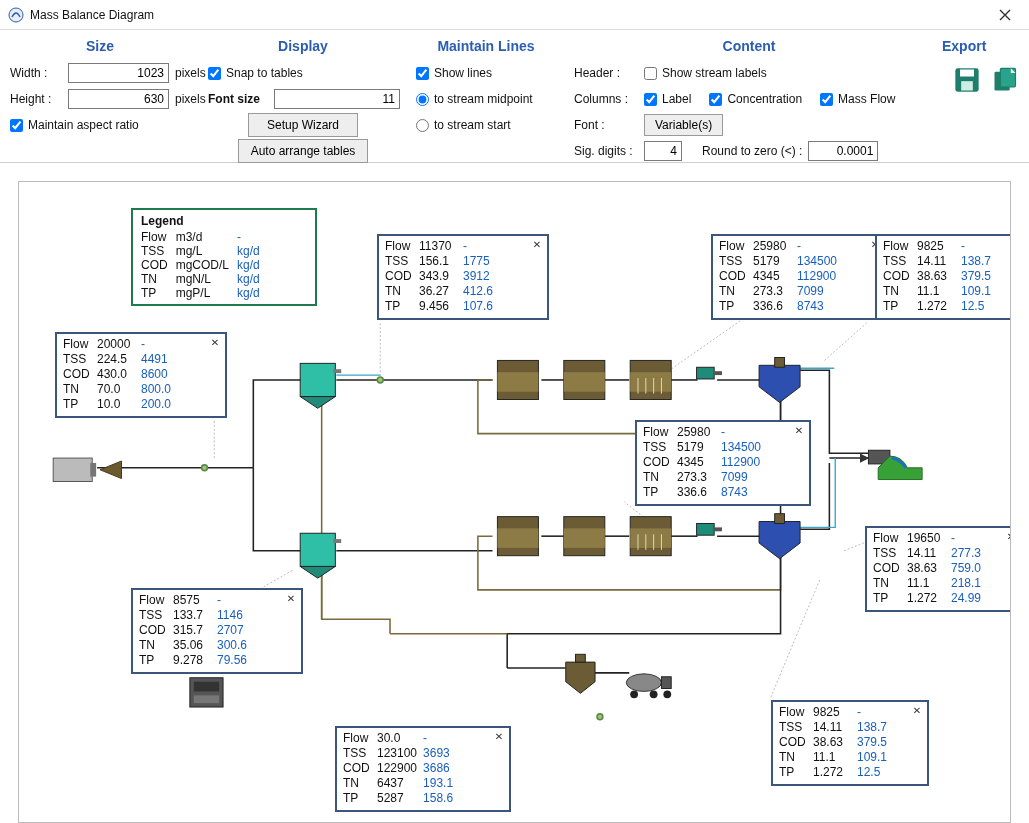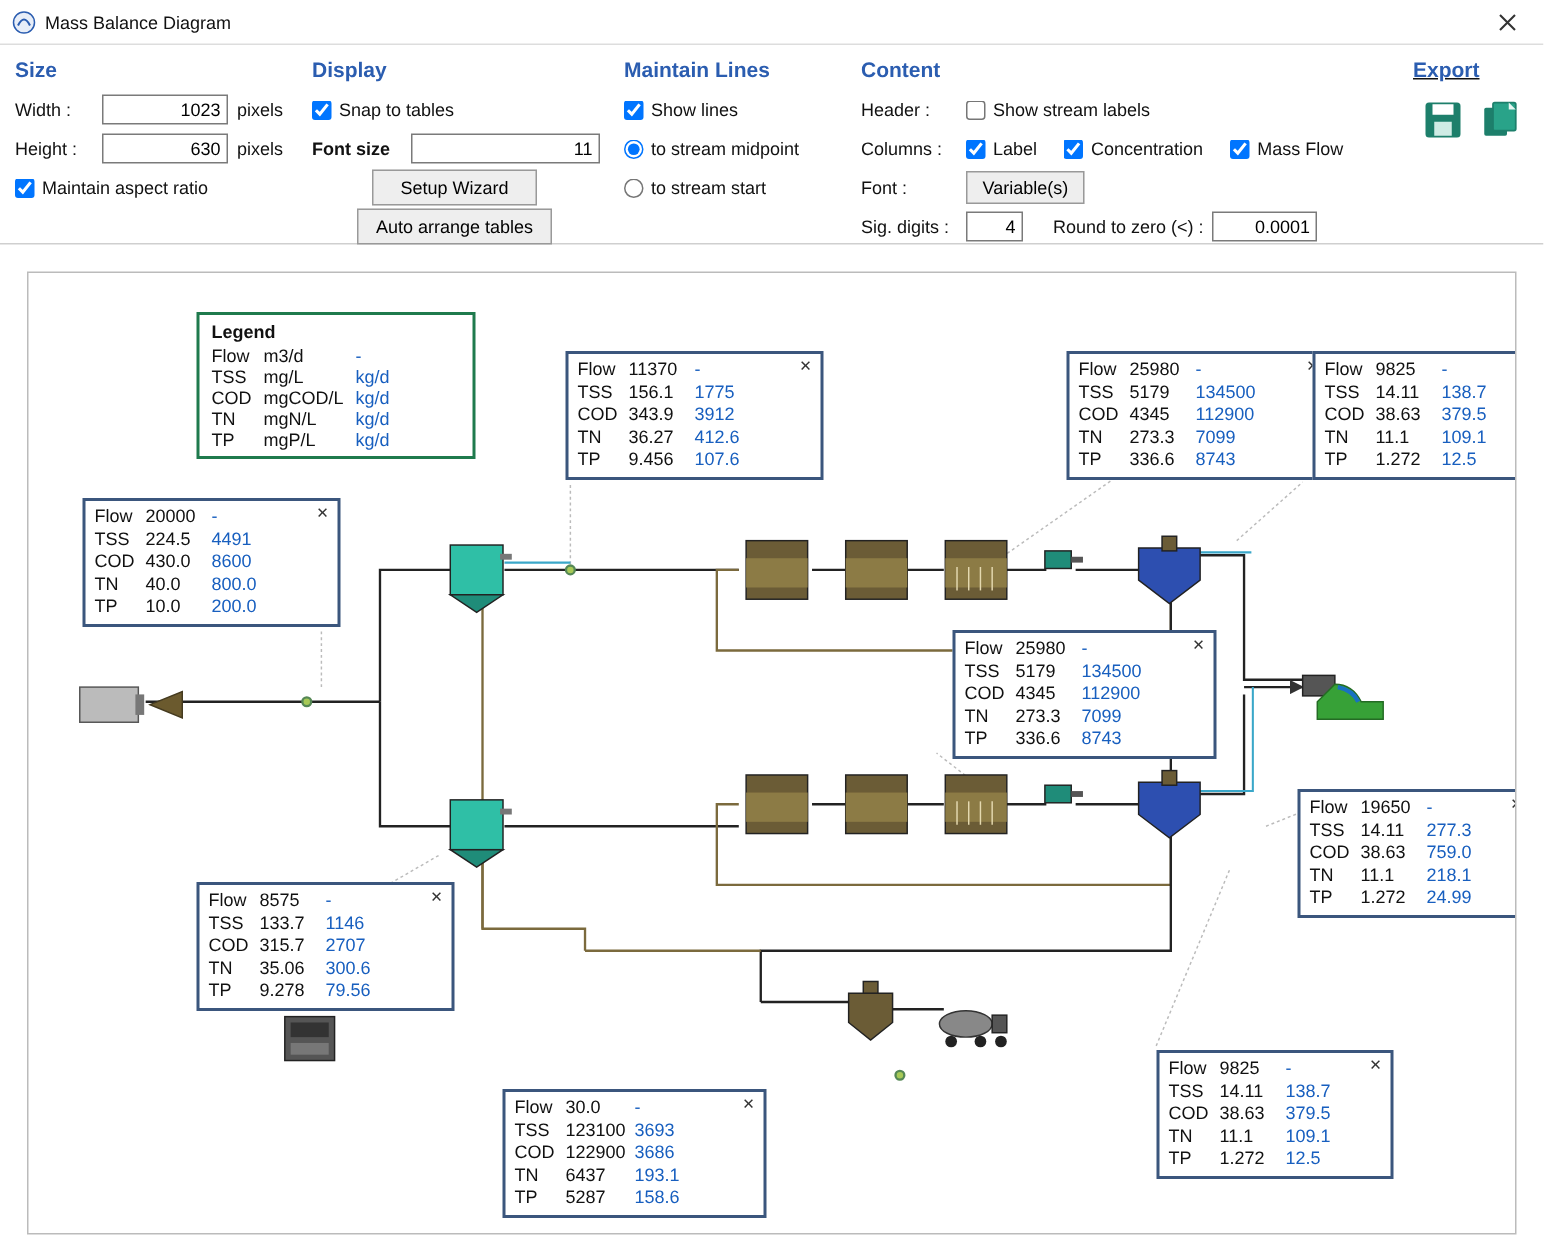--- a/index.html
+++ b/index.html
@@ -24,25 +24,25 @@
   .titlebar .t-icon { width:16px; height:16px; }
   .titlebar .t-title { font-size: 12px; }
   .titlebar .close { width:32px; height:24px; display:flex;align-items:center;justify-content:center;cursor:pointer;}
   .topbar {
     display: flex;
     gap: 18px;
     padding: 8px 10px 0 10px;
     border-bottom: 1px solid #cfcfcf;
   }
   .group { display:flex; flex-direction:column; gap:4px; }
-  .group h3 { margin:0 0 4px 0; font-size: 14px; color:#2b5db0; font-weight:600;}
+  .group h3 { margin:0 0 4px 0; font-size: 14px; color:#2b5db0; font-weight:600;text-align:center;}
   .row { display:flex; align-items:center; gap:6px; height:22px;}
   .row label { min-width:52px;}
   .num-input {
-    width:84px; height:20px; border:1px solid #7a7a7a; text-align:right; padding:2px 4px; font-size:12px;
+    width:101px; height:20px; border:1px solid #7a7a7a; text-align:right; padding:2px 4px; font-size:12px;
     font-family:inherit;
   }
   .small-input { width:38px; height:20px; border:1px solid #7a7a7a; text-align:right; padding:2px 4px; font-size:12px; font-family:inherit;}
   .btn {
     border:1px solid #999; background:#eee; padding:3px 10px; cursor:pointer; font-size:12px;
     font-family:inherit; height:24px;
   }
   .var-btn { border:1px solid #999; background:#eee; padding:2px 10px; cursor:pointer; font-size:12px; height:22px;}
   .chk { display:flex; align-items:center; gap:5px;}
   .chk input { margin:0;}
@@ -198,21 +198,21 @@
       <button class="var-btn">Variable(s)</button>
     </div>
     <div class="row">
       <label style="min-width:64px;">Sig. digits :</label>
       <input class="small-input" value="4" style="">
       <label style="margin-left:14px;">Round to zero (&lt;) :</label>
       <input class="num-input" style="width: 70px;" value="0.0001">
     </div>
   </div>
 
-  <div class="group" style="flex:1; align-items:center;text-decoration:underline;">
+  <div class="group" style="flex:1; align-items:flex-end;">
     <h3 style="align-self:stretch; text-align:left;">Export</h3>
     <div class="export-icons">
       <svg class="export-icon" viewBox="0 0 24 24">
         <rect x="2" y="2" width="20" height="20" rx="2" fill="#1d7f6b"></rect>
         <rect x="6" y="3" width="12" height="6" fill="#fff"></rect>
         <rect x="7" y="13" width="10" height="8" fill="#cfece5"></rect>
       </svg>
       <svg class="export-icon" viewBox="0 0 24 24">
         <rect x="3" y="5" width="13" height="16" rx="1" fill="#1d7f6b"></rect>
         <rect x="8" y="2" width="13" height="16" rx="1" fill="#29a389" stroke="#1d7f6b"></rect>
@@ -442,21 +442,21 @@
             <td class="val">224.5</td>
             <td class="mf">4491</td>
           </tr>
     <tr>
             <td class="lbl">COD</td>
             <td class="val">430.0</td>
             <td class="mf">8600</td>
           </tr>
     <tr>
             <td class="lbl">TN</td>
-            <td class="val">40.0</td>
+            <td class="val">70.0</td>
             <td class="mf">800.0</td>
           </tr>
     <tr>
             <td class="lbl">TP</td>
             <td class="val">10.0</td>
             <td class="mf">200.0</td>
           </tr>
   </tbody>
       </table>
 </div>

